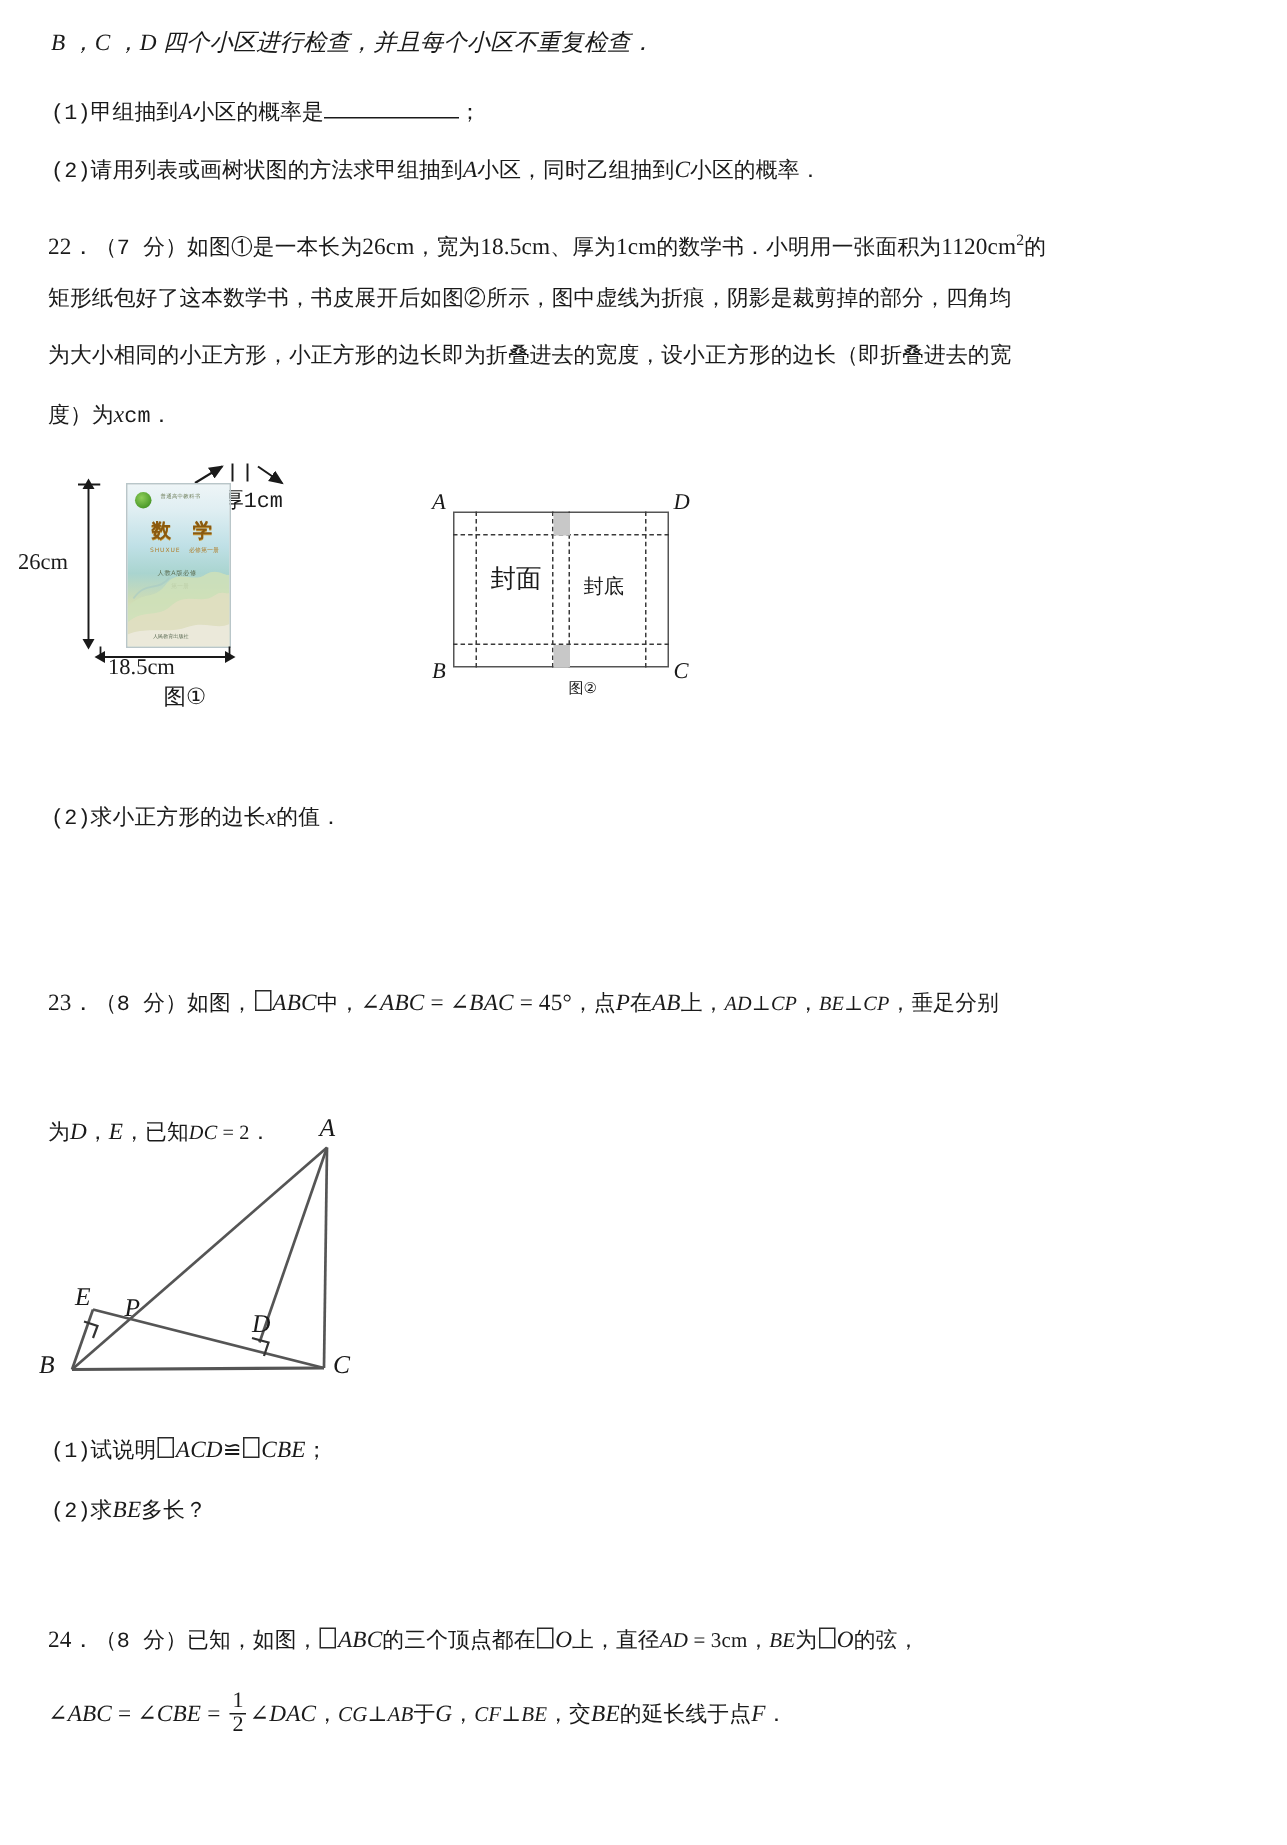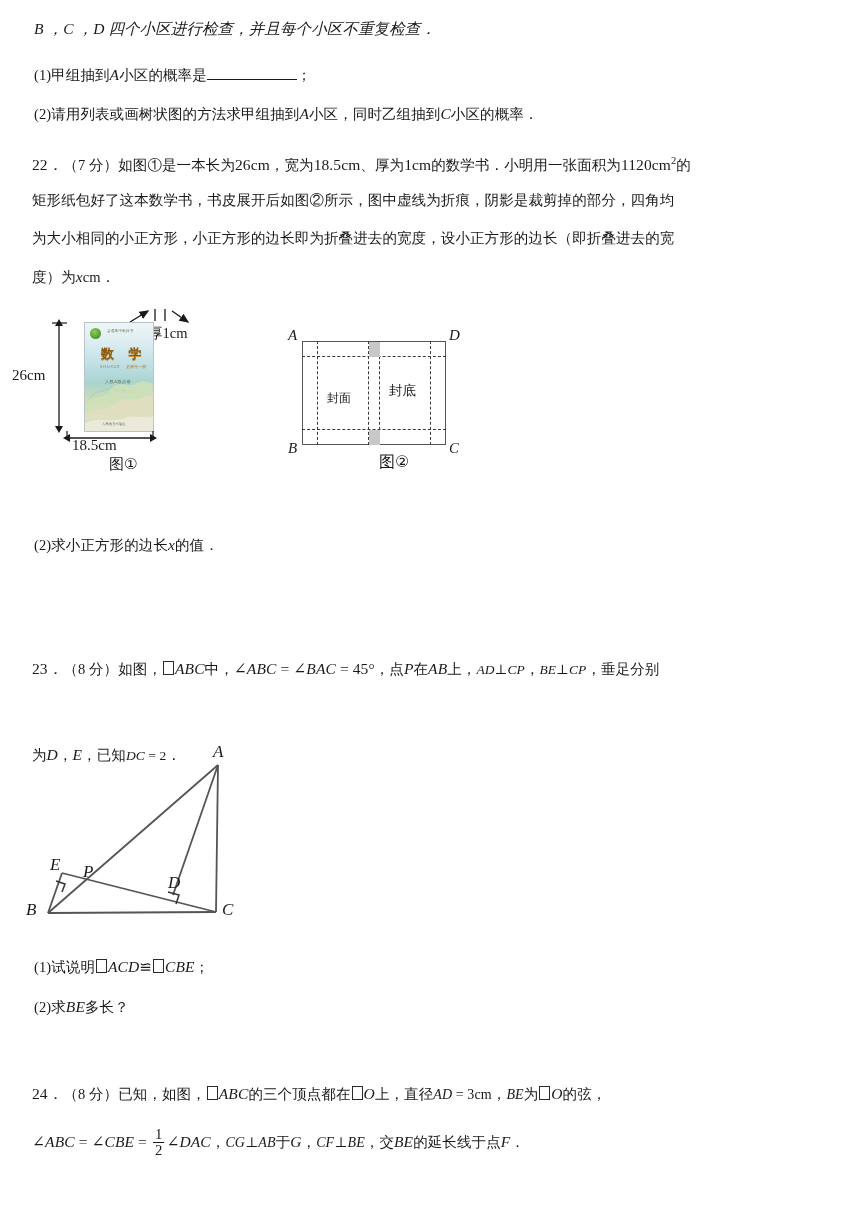--- a/index.html
+++ b/index.html
@@ -10,21 +10,21 @@
   }
   .page{position:relative;width:858px;height:1112px;}
 
   .ln{
     position:absolute;
     font-size:15.5px;
     line-height:1.15;
     white-space:nowrap;
     letter-spacing:0.1px;
   }
-  .cn{font-family:Liberation Serif, serif;font-size:14.5px;text-align:center;}
+  .cn{font-family:Liberation Mono, monospace;font-size:14.5px;text-align:center;}
   .it{font-style:italic;font-family:"Liberation Serif","DejaVu Serif",serif;}
   .num{font-family:"Liberation Serif","DejaVu Serif",serif;}
   .blank{display:inline-block;border-bottom:1.3px solid #1a1a1a;vertical-align:baseline;}
   .sup{font-size:0.68em;vertical-align:super;}
   .tofu{
     display:inline-block;width:9px;height:12px;
     border:1.1px solid #2a2a2a;vertical-align:-1px;margin:0 1px;
     background:#fff;
   }
   .frac{
@@ -200,24 +200,24 @@
     <div class="vdash" style="left:430px;top:341px;height:104px;"></div>
 
     <div class="shade" style="left:368.5px;top:341.5px;width:11px;height:15px;"></div>
     <div class="shade" style="left:368.5px;top:429.5px;width:11px;height:15px;"></div>
 
     <div class="rlab" style="left:288px;top:327px;font-size:15px;">A</div>
     <div class="rlab" style="left:449px;top:327px;font-size:15px;">D</div>
     <div class="rlab" style="left:288px;top:440px;font-size:15px;">B</div>
     <div class="rlab" style="left:449px;top:440px;font-size:15px;">C</div>
 
-    <div class="rtxt" style="left:327px;top:390px;font-size:12px;">封面</div>
+    <div class="rtxt" style="left:327px;top:374px;font-size:17px;">封面</div>
     <div class="rtxt" style="left:389px;top:382px;font-size:13.5px;">封底</div>
 
-    <div class="figlabel" style="left:358px;top:452px;font-size:16px;">图②</div>
+    <div class="figlabel" style="left:358px;top:452px;font-size:10px;">图②</div>
   </div>
 
 
   <div class="ln" style="left:34px;top:536px;">
     <span class="cn">(2)求小正方形的边长</span><span class="it">x</span><span class="cn">的值．</span>
   </div>
 
   <div class="ln" style="left:32px;top:660px;">
     <span class="num">23．</span><span class="cn">（8 分）</span><span class="cn">如图，</span><span class="tofu"></span><span class="it">ABC</span><span class="cn">中，</span><span class="it">∠ABC</span><span class="num"> = </span><span class="it">∠BAC</span><span class="num"> = 45°</span><span class="cn">，点</span><span class="it">P</span><span class="cn">在</span><span class="it">AB</span><span class="cn">上，</span><span class="it" style="font-size:13.5px;">AD⊥CP</span><span class="cn">，</span><span class="it" style="font-size:13.5px;">BE⊥CP</span><span class="cn">，垂足分别</span>
   </div>

